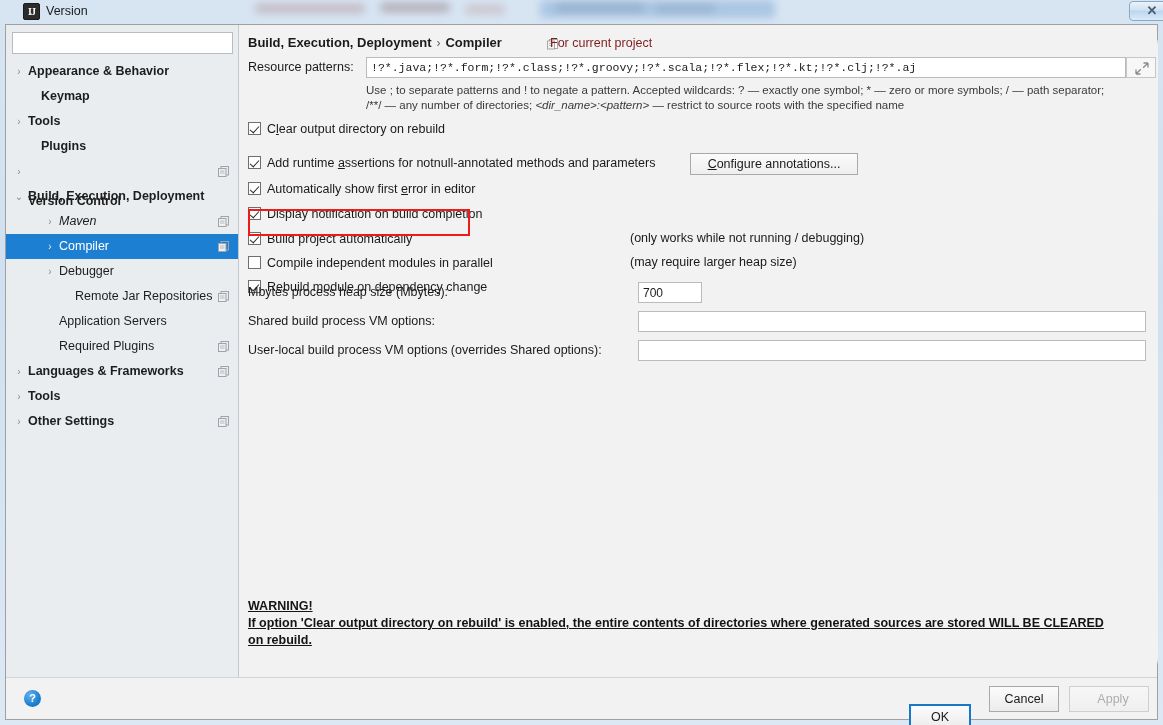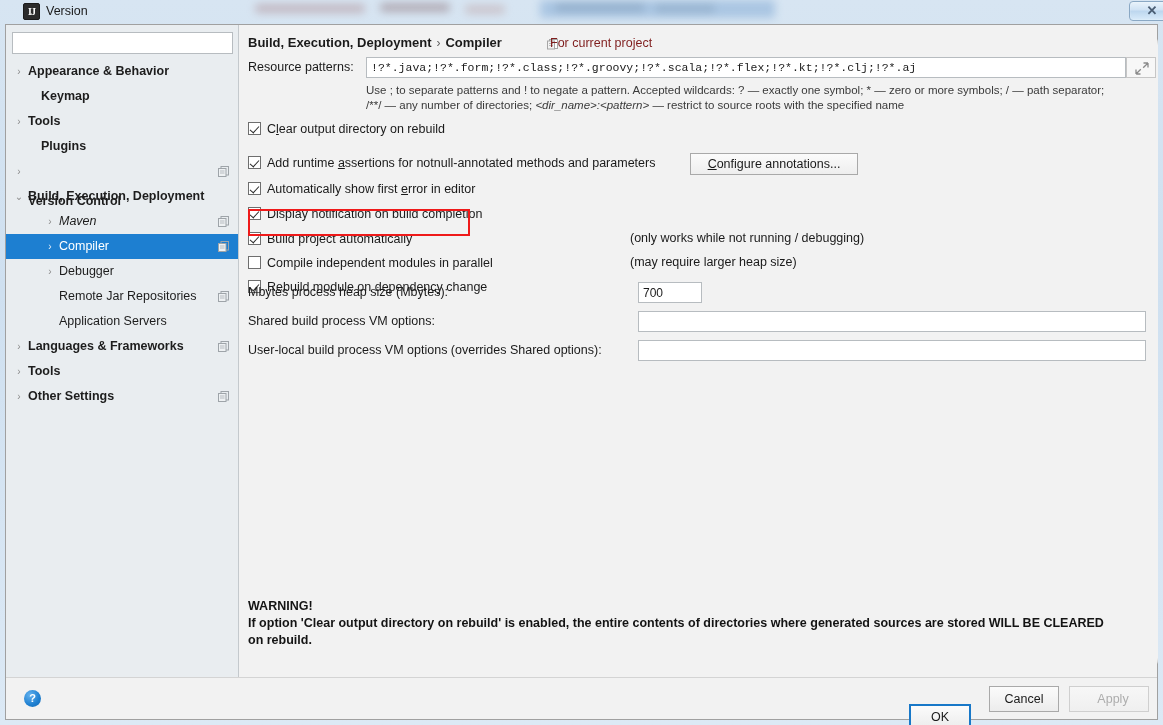--- a/index.html
+++ b/index.html
@@ -306,20 +306,21 @@
   #userlocal-vm-input { left: 398px; top: 315px; width: 508px; height: 21px; }
 
   #warning-block {
     position: absolute;
     left: 8px; top: 573px;
     width: 900px;
     font-size: 12.5px;
     font-weight: bold;
     color: #141414;
     line-height: 17px;
+    text-decoration: underline;
   }
 
   
   #bottom-bar {
     position: absolute;
     left: 0; bottom: 0;
     width: 1151px; height: 42px;
     background: #f2f2f2;
     border-top: 1px solid #d4d4d4;
   }
@@ -450,30 +451,39 @@
               <rect x="1.5" y="3.5" width="7.5" height="8" fill="#eef1f3" stroke="#9ea4a9" stroke-width="1"></rect>
               <line x1="3" y1="6" x2="7.5" y2="6" stroke="#b6bbc0" stroke-width="1"></line>
               <line x1="3" y1="8" x2="7.5" y2="8" stroke="#b6bbc0" stroke-width="1"></line>
             </svg>
           </div>
           <div class="tree-row">
             <span class="arrow" style="left: 37px;">›</span>
             <span class="label" style="left: 53px;">Debugger</span>
           </div>
           <div class="tree-row">
-            <span class="label" style="left: 53px;">Remote Jar Repositories</span>
+            <span class="label" style="left: 69px;">Remote Jar Repositories</span>
             <svg class="scope-icon" viewBox="0 0 13 13">
               <rect x="4" y="1.5" width="7.5" height="8.5" fill="none" stroke="#9ea4a9" stroke-width="1"></rect>
               <rect x="1.5" y="3.5" width="7.5" height="8" fill="#eef1f3" stroke="#9ea4a9" stroke-width="1"></rect>
               <line x1="3" y1="6" x2="7.5" y2="6" stroke="#b6bbc0" stroke-width="1"></line>
               <line x1="3" y1="8" x2="7.5" y2="8" stroke="#b6bbc0" stroke-width="1"></line>
             </svg>
           </div>
           <div class="tree-row">
             <span class="label" style="left: 53px;">Application Servers</span>
+          </div>
+          <div class="tree-row">
+            <span class="label" style="left: 53px;">Required Plugins</span>
+            <svg class="scope-icon" viewBox="0 0 13 13">
+              <rect x="4" y="1.5" width="7.5" height="8.5" fill="none" stroke="#9ea4a9" stroke-width="1"></rect>
+              <rect x="1.5" y="3.5" width="7.5" height="8" fill="#eef1f3" stroke="#9ea4a9" stroke-width="1"></rect>
+              <line x1="3" y1="6" x2="7.5" y2="6" stroke="#b6bbc0" stroke-width="1"></line>
+              <line x1="3" y1="8" x2="7.5" y2="8" stroke="#b6bbc0" stroke-width="1"></line>
+            </svg>
           </div>
           <div class="tree-row bold">
             <span class="arrow" style="left: 6px;">›</span>
             <span class="label" style="left: 22px;">Languages &amp; Frameworks</span>
             <svg class="scope-icon" viewBox="0 0 13 13">
               <rect x="4" y="1.5" width="7.5" height="8.5" fill="none" stroke="#9ea4a9" stroke-width="1"></rect>
               <rect x="1.5" y="3.5" width="7.5" height="8" fill="#eef1f3" stroke="#9ea4a9" stroke-width="1"></rect>
               <line x1="3" y1="6" x2="7.5" y2="6" stroke="#b6bbc0" stroke-width="1"></line>
               <line x1="3" y1="8" x2="7.5" y2="8" stroke="#b6bbc0" stroke-width="1"></line>
             </svg>

